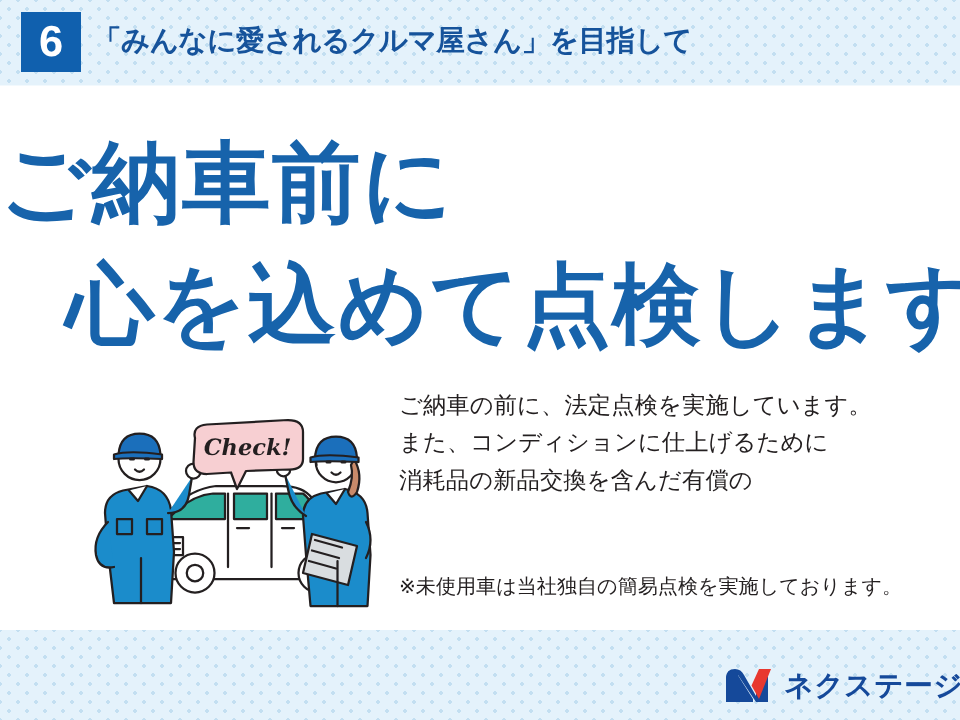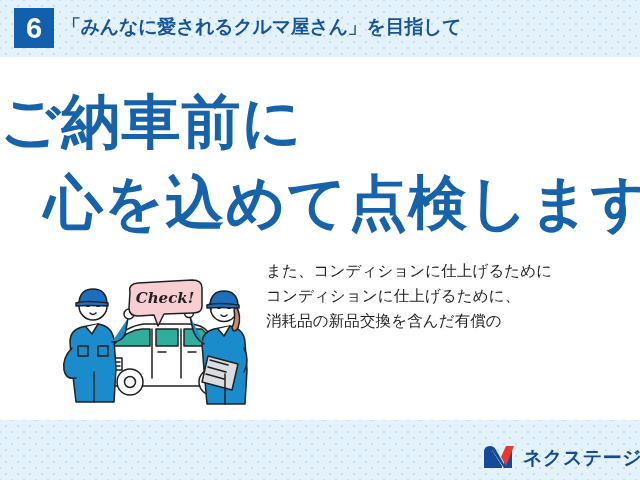--- a/index.html
+++ b/index.html
@@ -93,24 +93,25 @@
     </div>
     <div id="header-title">「みんなに愛されるクルマ屋さん」を目指して</div>
   </div>
 
   <div id="panel"></div>
 
   <div class="headline" id="headline1">ご納車前に</div>
   <div class="headline" id="headline2">心を込めて点検します</div>
 
   <div id="body-copy">
+    <span class="ln">ご納車の前に、法定点検を実施しています。</span>
     <span class="ln">また、コンディションに仕上げるために</span>
-    <span class="ln">コンディションに仕上げるために、</span>
     <span class="ln">消耗品の新品交換を含んだ有償の</span>
   </div>
+  <div id="note">※未使用車は当社独自の簡易点検を実施しております。</div>
 
   <div id="illo">
     <svg width="210" height="140" viewBox="0 0 210 140" xmlns="http://www.w3.org/2000/svg">
       <g stroke="#231f20" stroke-width="1.5" stroke-linejoin="round" stroke-linecap="round" fill="none">
 
         <g>
           <path d="M36 112 L36 84 Q36 78 42 76 L60 70 Q74 54 92 52 L136 52
                    Q150 52 156 60 L164 74 L172 76 Q178 78 178 86 L178 110
                    Q178 114 174 114 L40 114 Q36 114 36 112 Z" fill="#ffffff"></path>
 

